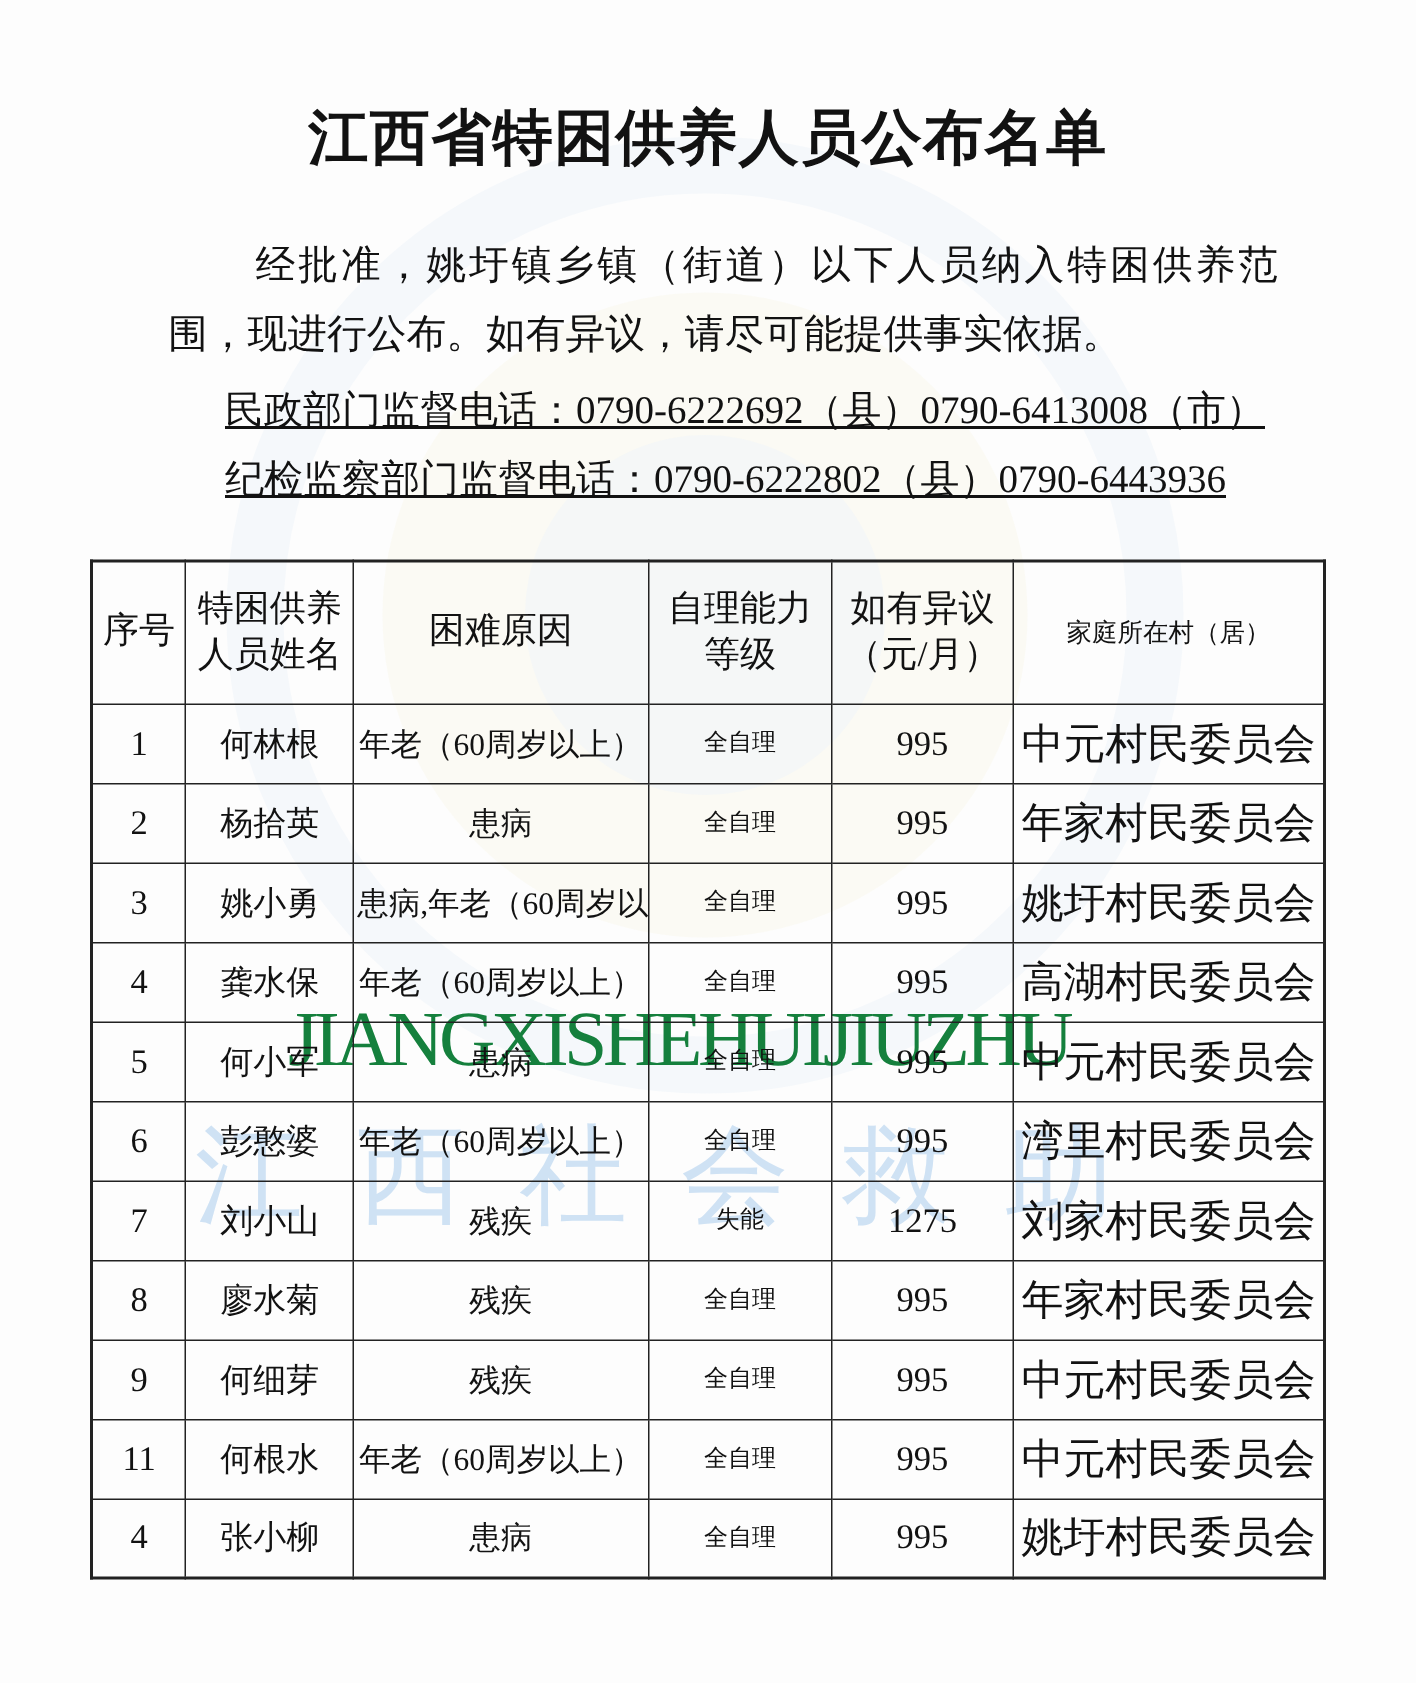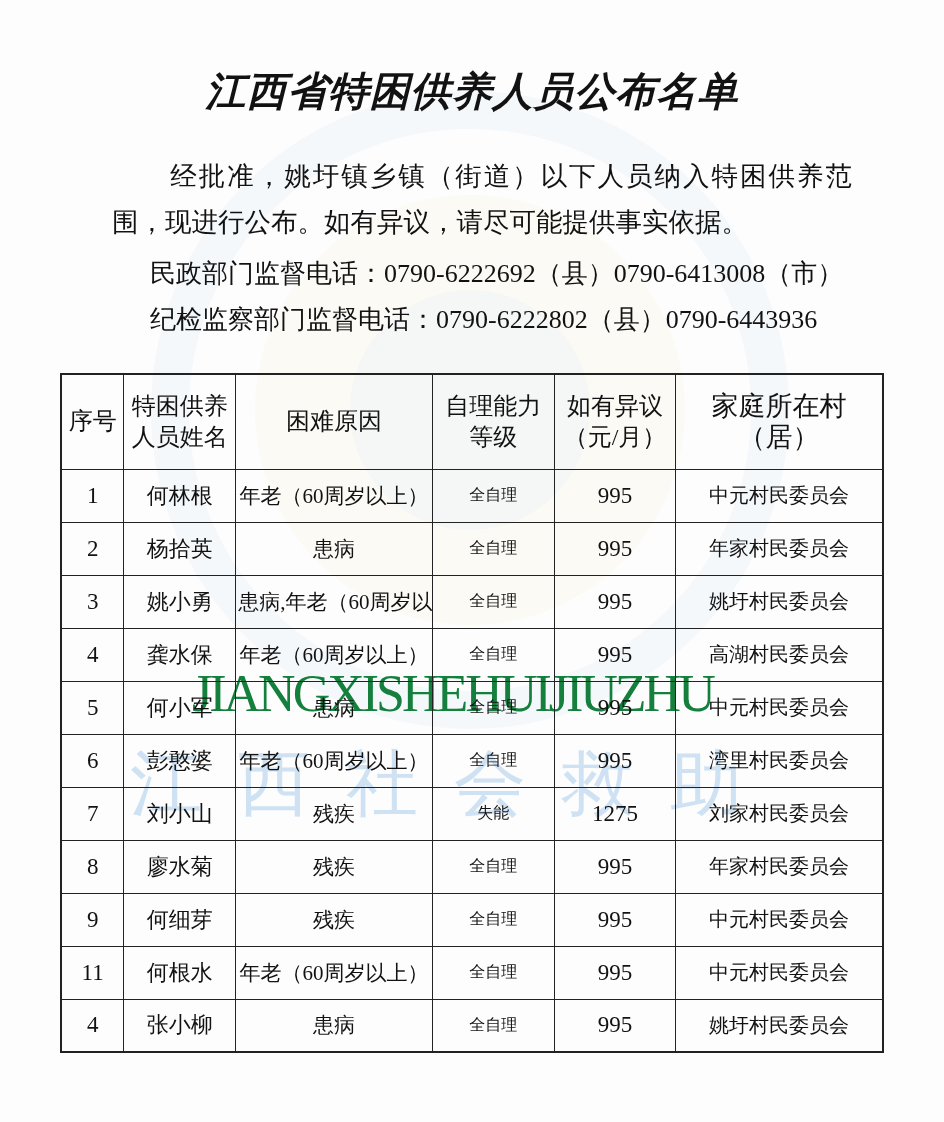--- a/index.html
+++ b/index.html
@@ -25,52 +25,52 @@
   .wm-cjk {
     position:absolute; left:130px; top:748px;
     font-size:72px; letter-spacing:36px; line-height:1;
     z-index:1; pointer-events:none; white-space:nowrap;
   }
   
   .content { position:relative; z-index:2; }
   .title {
     margin:0; padding-top:64px;
     text-align:center;
-    font-size:40px; font-weight:bold; letter-spacing:1px;font-style:italic;
+    font-size:40px; font-weight:bold; letter-spacing:1px;
   }
   .intro {
     margin:34px 92px 0 112px;
     font-size:26.5px; line-height:46px;
     text-indent:2.2em; text-align:justify;
   }
-  .phone { margin:12px 0 0 150px; font-size:26px; line-height:34px; white-space:nowrap; }
+  .phone { margin:12px 0 0 150px; font-size:26px; line-height:34px; white-space:nowrap;text-decoration:underline; }
   .phone + .phone { }
   
   table.roster {
     margin:36px 0 0 60px;
     width:824px;
     border-collapse:collapse; table-layout:fixed;
     background:transparent;
   }
   table.roster th, table.roster td {
     border:1.5px solid #222;
     text-align:center; vertical-align:middle;
     padding:0 2px; overflow:hidden;
   }
   table.roster { border:2.5px solid #222; }
   table.roster thead tr { height:95px; }
   table.roster tbody tr { height:53px; }
   th.hdr { font-size:24px; font-weight:normal; line-height:31px; }
-  th.hdr-village { font-size:27px; text-align:left; padding-left:4px; }
+  th.hdr-village { font-size:17px; text-align:left; padding-left:4px; }
   td.c-seq     { font-size:23px; }
   td.c-name    { font-size:22px; }
   td.c-reason  { font-size:21px; white-space:nowrap; }
   td.c-level   { font-size:16px; }
   td.c-amount  { font-size:23px; }
-  td.c-village { font-size:20px; white-space:nowrap; }
+  td.c-village { font-size:28px; white-space:nowrap; }
 </style>
 </head>
 <body>
 
 <svg class="emblem" width="700" height="700">
   <circle cx="350" cy="350" r="300" fill="none" stroke-width="38" opacity="0.30" id="emblem-ring" stroke="#e3edf8"></circle>
   <circle cx="350" cy="350" r="215" fill="#faf7ec" opacity="0.55"></circle>
   <circle cx="350" cy="350" r="120" fill="#eef4fb" opacity="0.45"></circle>
 </svg>
 

